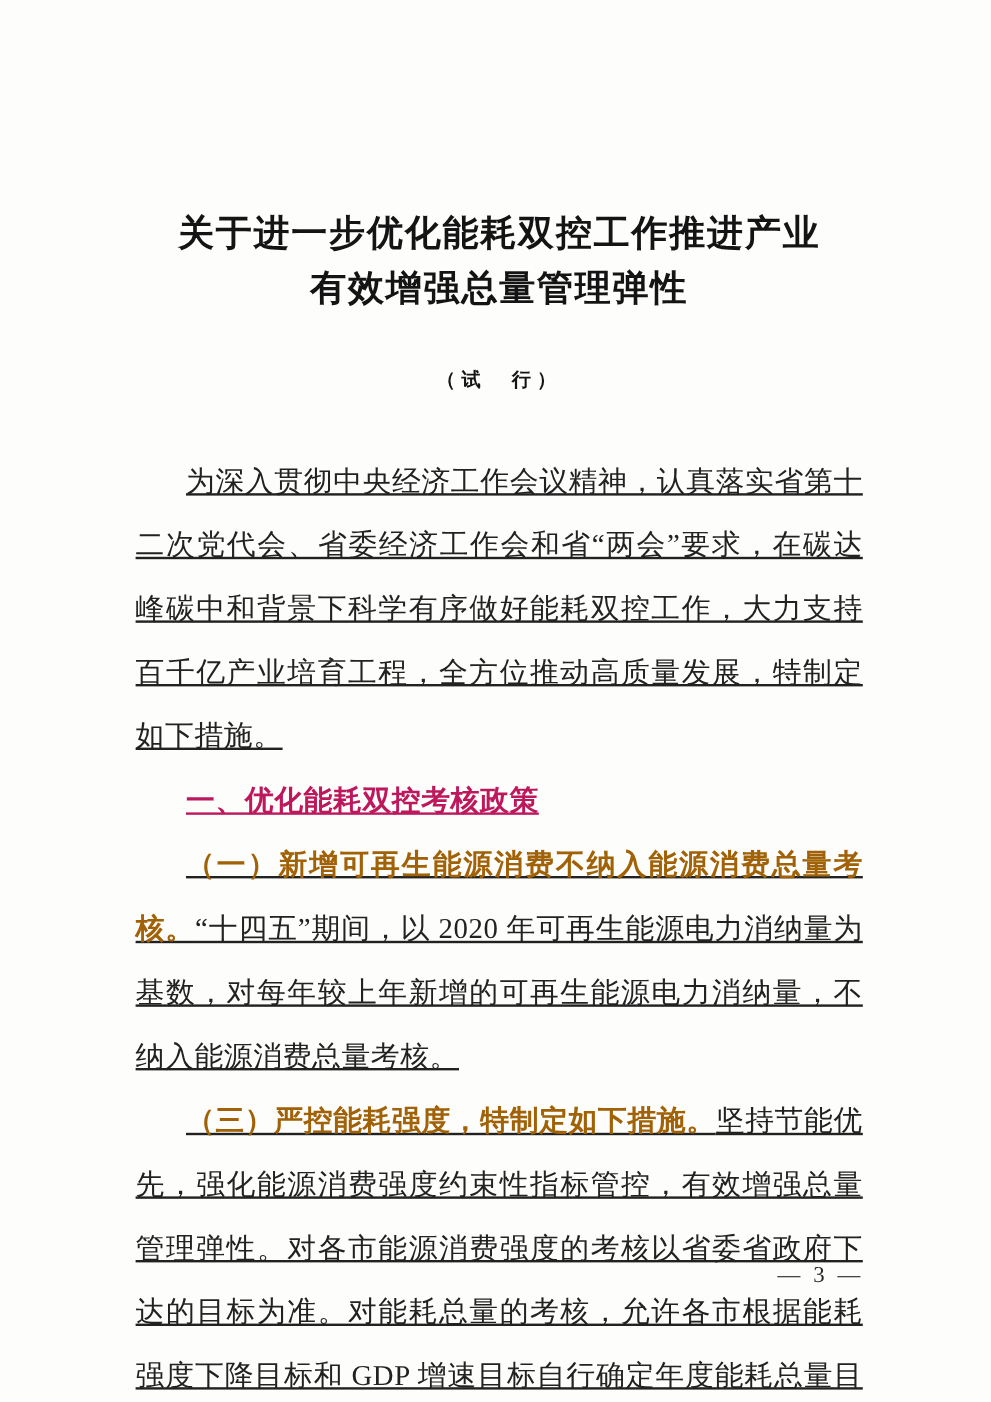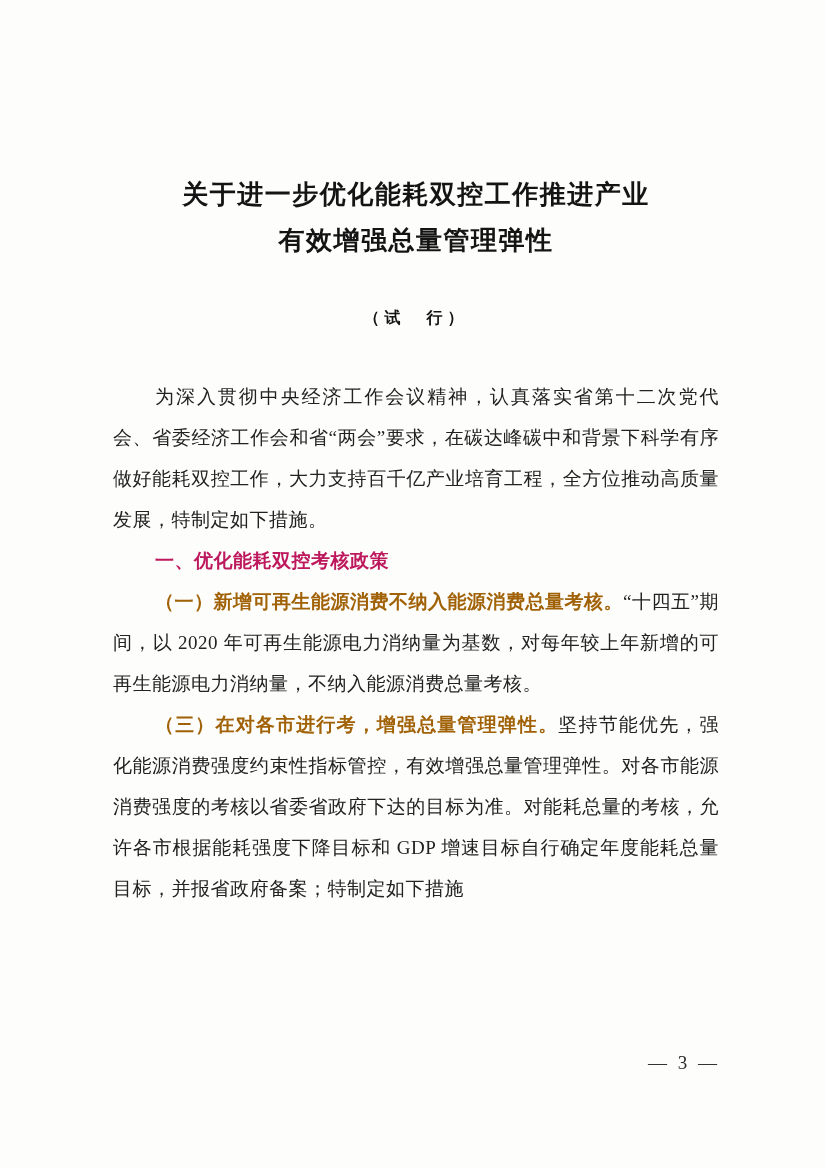--- a/index.html
+++ b/index.html
@@ -19,21 +19,21 @@
   }
   .content {
     position: absolute;
     left: 113px;
     top: 172px;
     width: 606px;
   }
   .doc-title {
     margin: 0;
     text-align: center;
-    font-size: 26px;
+    font-size: 30px;
     font-weight: 700;
     line-height: 46px;
     letter-spacing: 1.5px;
     color: #141414;
   }
   .doc-title .title-line {
     display: block;
   }
   .subtitle {
     margin-top: 38px;
@@ -42,27 +42,28 @@
     font-weight: 700;
     letter-spacing: 5px;
     line-height: 32px;
     color: #141414;
   }
   .body-text {
     margin-top: 42px;
   }
   .para {
     margin: 0;
-    font-size: 19px;
-    line-height: 41px;
+    font-size: 24px;
+    line-height: 53px;
     text-align: justify;
     text-justify: inter-ideograph;
     text-indent: 42px;
     letter-spacing: 0.5px;
     color: #222222;
+    text-decoration: underline;
   }
   .heading {
     font-weight: 700;
     font-family: "Liberation Sans", "DejaVu Sans", sans-serif;
     color: #be185d;
   }
   .lead {
     font-weight: 700;
     font-family: "Liberation Sans", "DejaVu Sans", sans-serif;
     color: #a16207;
@@ -92,19 +93,19 @@
 
     <div class="body-text">
 
       <p class="para">为深入贯彻中央经济工作会议精神，认真落实省第十二次党代会、省委经济工作会和省“两会”要求，在碳达峰碳中和背景下科学有序做好能耗双控工作，大力支持百千亿产业培育工程，全方位推动高质量发展，特制定如下措施。</p>
 
       <p class="para heading">一、优化能耗双控考核政策</p>
 
       <p class="para"><span class="lead">（一）新增可再生能源消费不纳入能源消费总量考核。</span><span>“十四五”期间，以 2020 年可再生能源电力消纳量为基数，对每年较上年新增的可再生能源电力消纳量，不纳入能源消费总量考核。</span></p>
 
 
-      <p class="para"><span class="lead">（三）在对各市进行考，增强总量管理弹性。</span><span>坚持节能优先，强化能源消费强度约束性指标管控，有效增强总量管理弹性。对各市能源消费强度的考核以省委省政府下达的目标为准。对能耗总量的考核，允许各市根据能耗强度下降目标和 GDP 增速目标自行确定年度能耗总量目标，并报省政府备案；特制定如下措施</span></p>
+      <p class="para"><span class="lead">（三）严控能耗强度，特制定如下措施。</span><span>坚持节能优先，强化能源消费强度约束性指标管控，有效增强总量管理弹性。对各市能源消费强度的考核以省委省政府下达的目标为准。对能耗总量的考核，允许各市根据能耗强度下降目标和 GDP 增速目标自行确定年度能耗总量目标，并报省政府备案；特制定如下措施</span></p>
 
     </div>
   </div>
 
   <div class="page-number">— 3 —</div>
 </div>
 
 </body></html>

